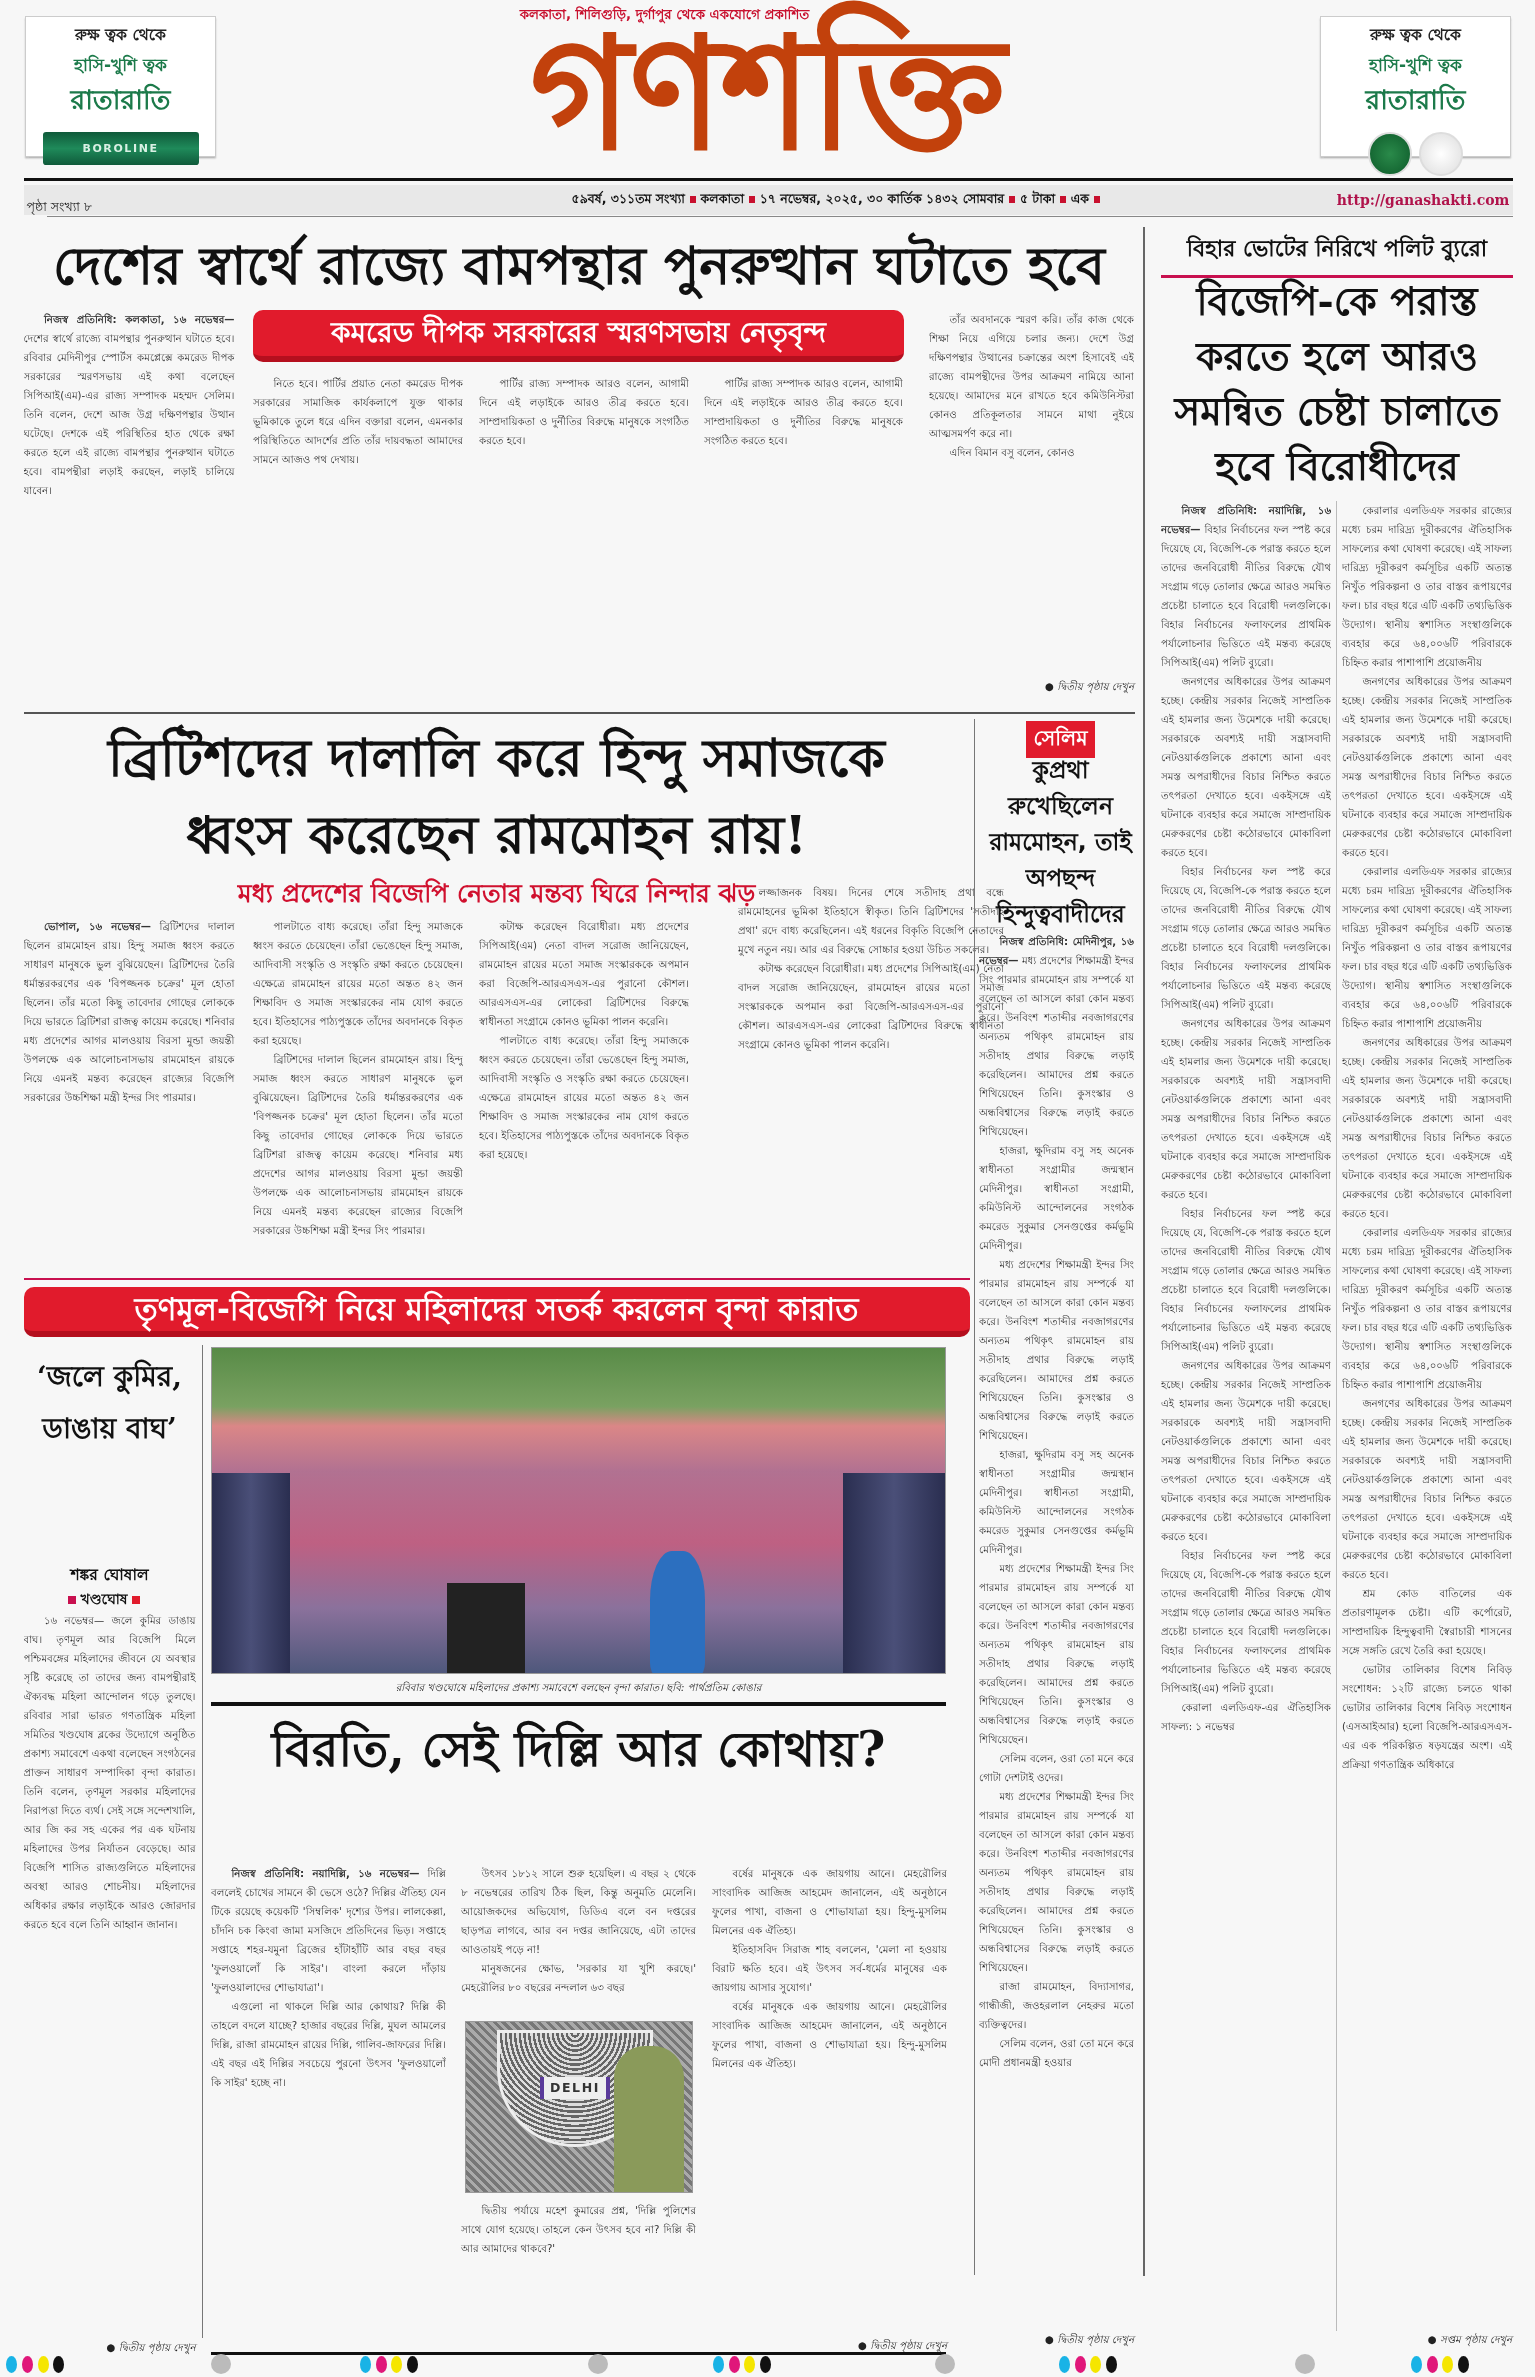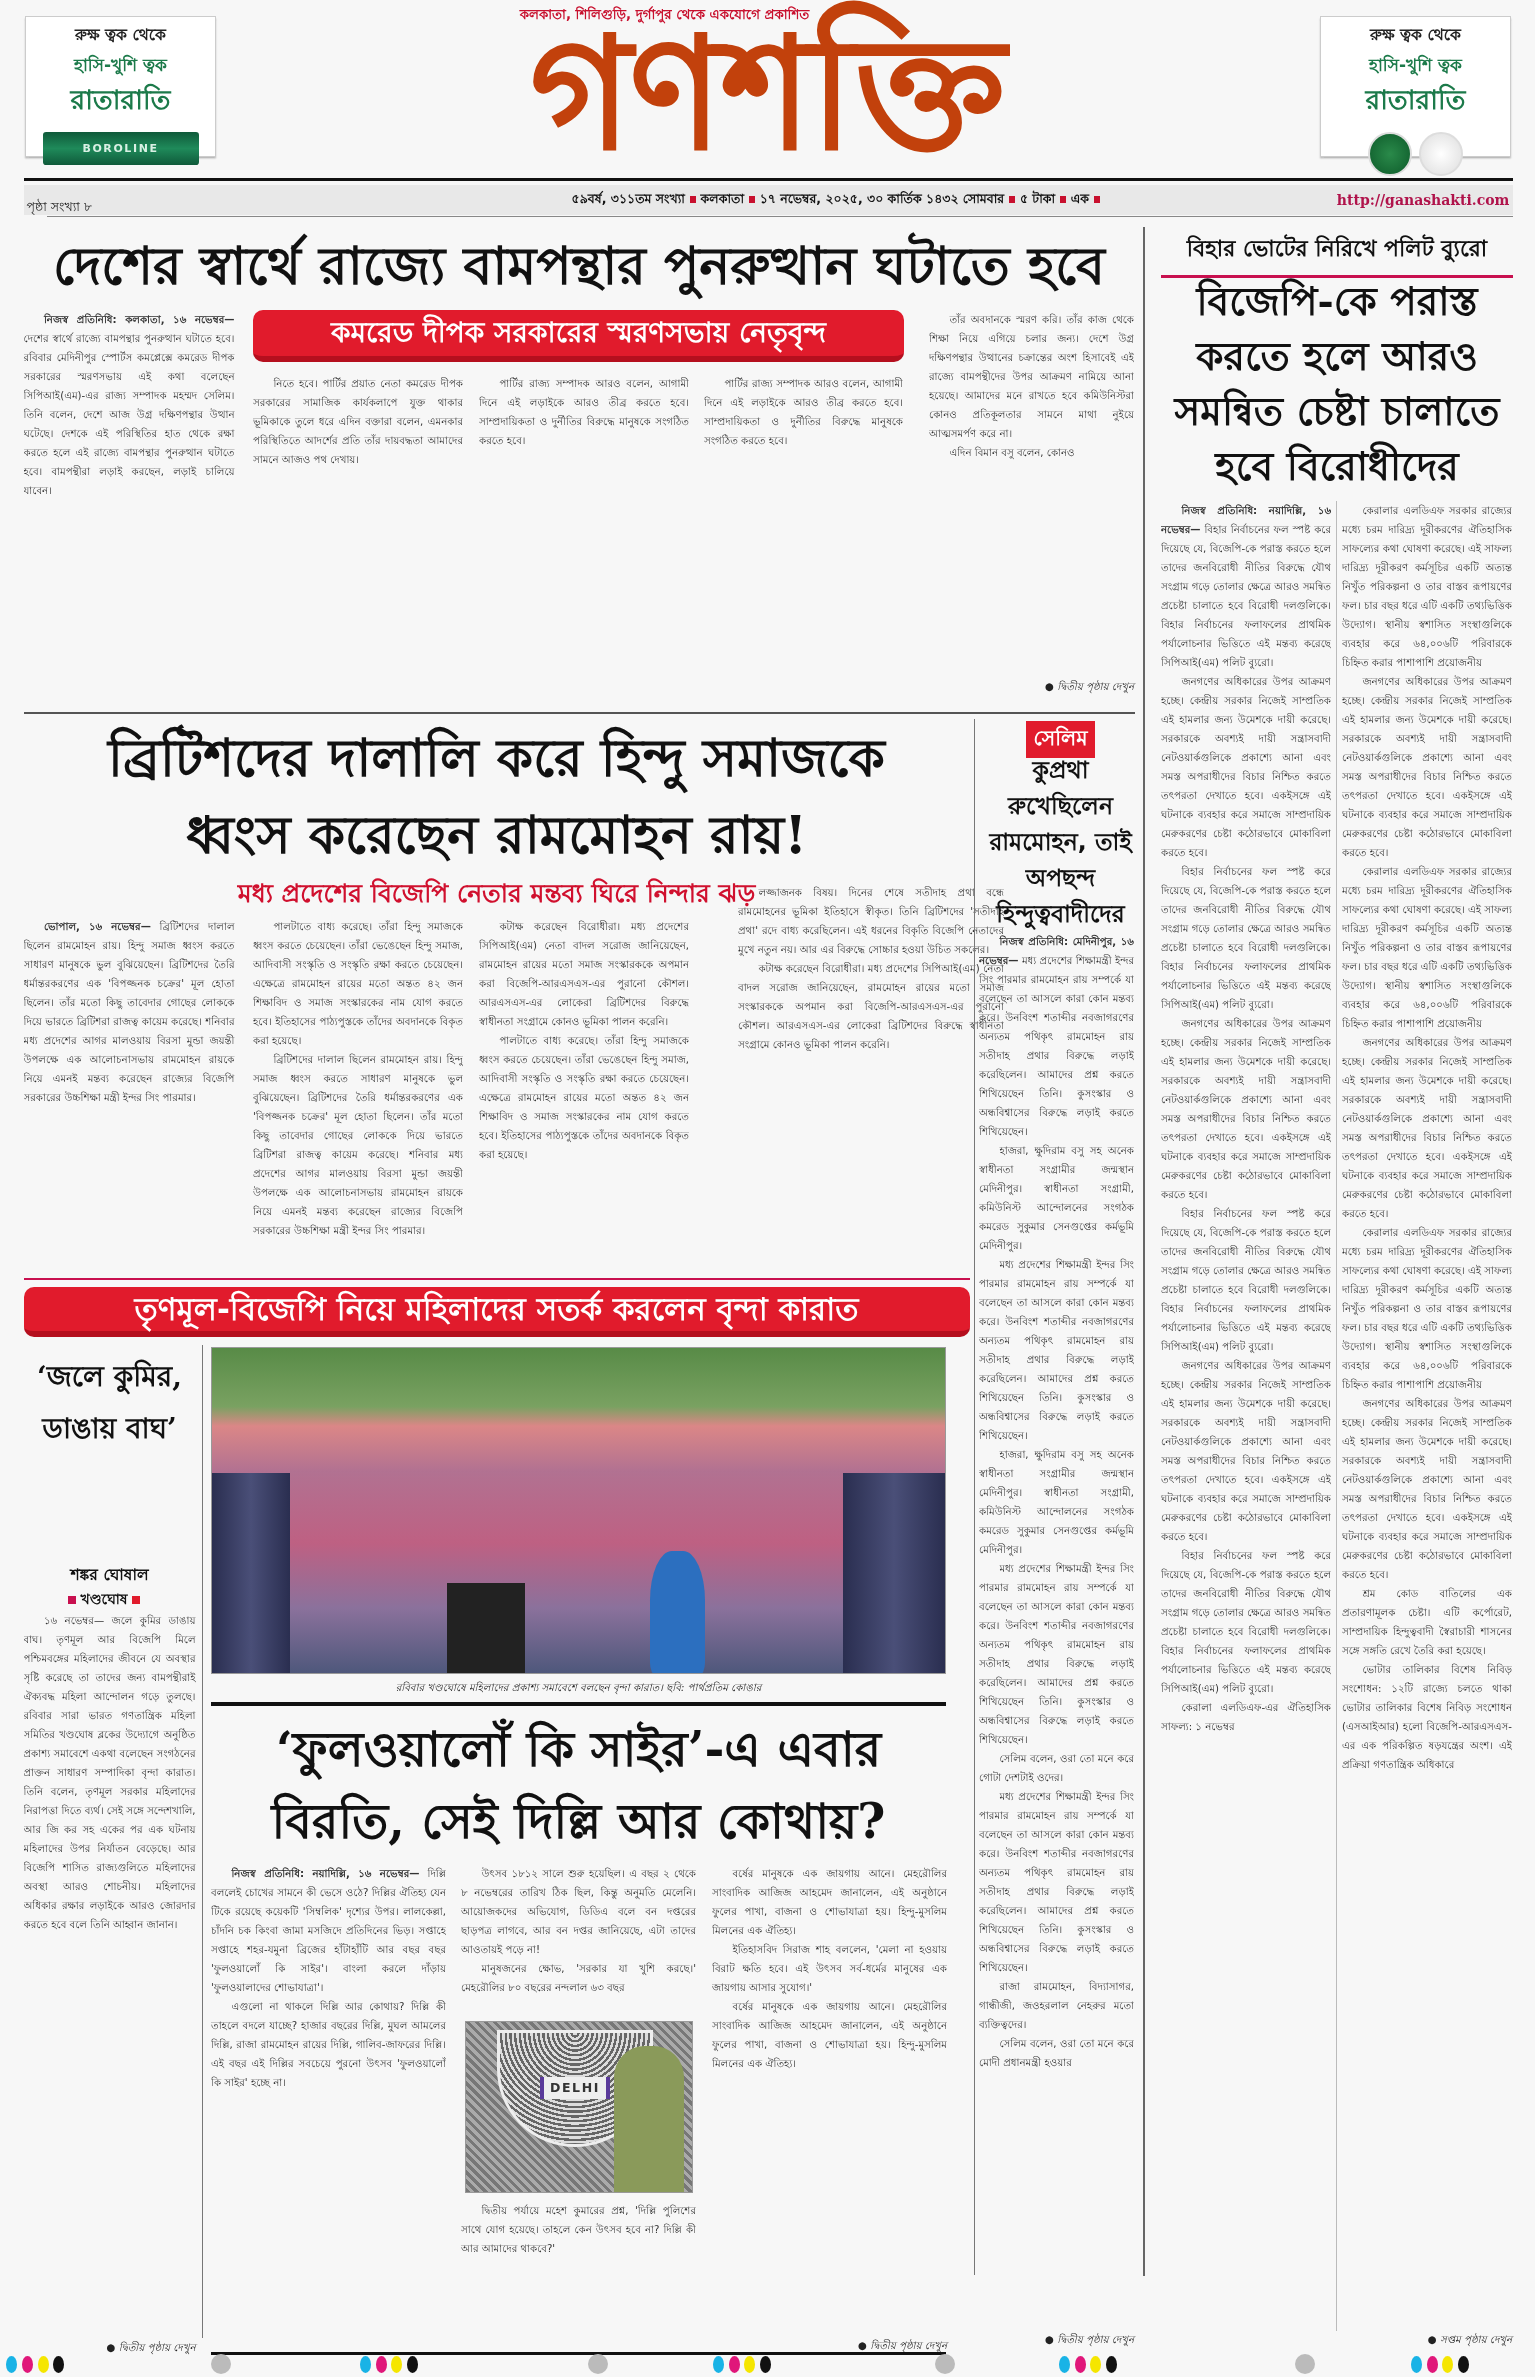--- a/index.html
+++ b/index.html
@@ -192,21 +192,20 @@
 <div class="photo1" style="top:1347px;left:211px;width:735px;height:327px;">
   <div class="spk" style="left:0;top:125px;width:78px;height:202px;"></div>
   <div class="spk" style="right:0;top:125px;width:102px;height:202px;"></div>
   <div class="fig" style="left:438px;top:203px;width:55px;height:124px;"></div>
   <div style="position:absolute;left:235px;top:235px;width:78px;height:92px;background:#222;"></div>
 </div>
 <div class="abs caption" style="top:1680px;left:211px;width:735px;">রবিবার খণ্ডঘোষে মহিলাদের প্রকাশ্য সমাবেশে বলছেন বৃন্দা কারাত। ছবি: পার্থপ্রতিম কোঙার</div>
 <div class="hrule" style="top:1702px;left:211px;width:735px;height:3.9px;background:#111;"></div>
 
 <div class="abs h1" style="top:1713px;left:211px;width:735px;font-size:48px;line-height:72px;text-align:center;">
-  <div>‘ফুলওয়ালোঁ কি সাইর’-এ এবার</div>
   <div>বিরতি, সেই দিল্লি আর কোথায়?</div>
 </div>
 <div class="abs col" style="top:1864px;left:211px;width:235px;height:461px;">
   <p><b>নিজস্ব প্রতিনিধি: নয়াদিল্লি, ১৬ নভেম্বর—</b> <span>দিল্লি বললেই চোখের সামনে কী ভেসে ওঠে? দিল্লির ঐতিহ্য যেন টিকে রয়েছে কয়েকটি 'সিম্বলিক' দৃশ্যের উপর। লালকেল্লা, চাঁদনি চক কিংবা জামা মসজিদে প্রতিদিনের ভিড়। সপ্তাহে সপ্তাহে শহর-যমুনা ব্রিজের হাঁটাহাঁটি আর বছর বছর 'ফুলওয়ালোঁ কি সাইর'। বাংলা করলে দাঁড়ায় 'ফুলওয়ালাদের শোভাযাত্রা'।</span></p>
   <p>এগুলো না থাকলে দিল্লি আর কোথায়? দিল্লি কী তাহলে বদলে যাচ্ছে? হাজার বছরের দিল্লি, মুঘল আমলের দিল্লি, রাজা রামমোহন রায়ের দিল্লি, গালিব-জাফরের দিল্লি। এই বছর এই দিল্লির সবচেয়ে পুরনো উৎসব 'ফুলওয়ালোঁ কি সাইর' হচ্ছে না।</p>
 </div>
 <div class="abs col" style="top:1864px;left:461px;width:235px;height:149px;">
   <p>উৎসব ১৮১২ সালে শুরু হয়েছিল। এ বছর ২ থেকে ৮ নভেম্বরের তারিখ ঠিক ছিল, কিন্তু অনুমতি মেলেনি। আয়োজকদের অভিযোগ, ডিডিএ বলে বন দপ্তরের ছাড়পত্র লাগবে, আর বন দপ্তর জানিয়েছে, এটা তাদের আওতায়ই পড়ে না!</p>
   <p>মানুষজনের ক্ষোভ, 'সরকার যা খুশি করছে।' মেহরৌলির ৮০ বছরের নন্দলাল ৬৩ বছর</p>
 </div>

